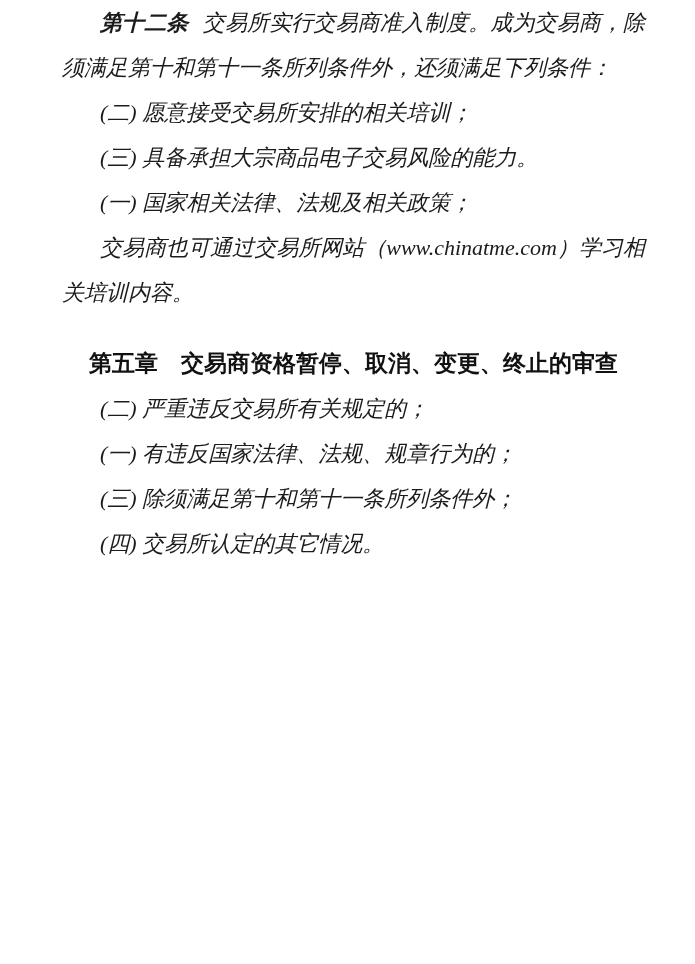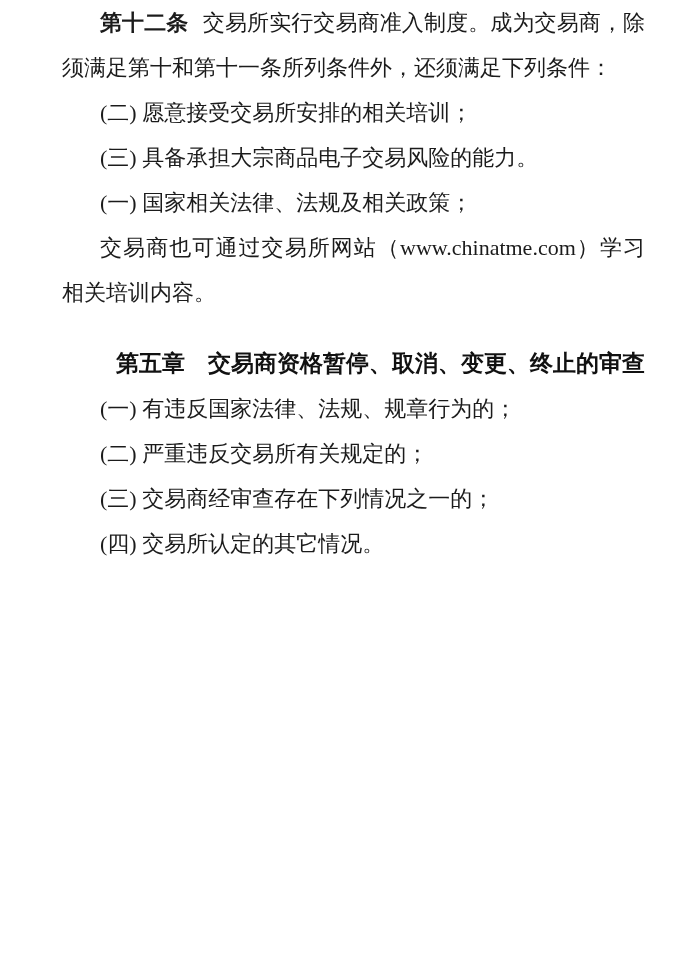--- a/index.html
+++ b/index.html
@@ -18,29 +18,30 @@
     background: #ffffff;
     color: #1b1b1b;
     font-family: "Liberation Serif", "DejaVu Serif", serif;
     font-size: 22px;
     line-height: 45px;
     text-align: justify;
   }
   .para, .list-item {
     margin: 0;
     text-indent: 38px;
+    font-style: italic;
   }
   .article-label {
     font-family: "Liberation Sans", "DejaVu Sans", sans-serif;
     font-weight: 700;
     margin-right: 0.65em;
   }
   .chapter-heading {
     margin: 26px 0 0 0;
-    text-align: right;
+    text-align: center;
     text-indent: 0;
     font-family: "Liberation Sans", "DejaVu Sans", sans-serif;
     font-weight: 700;
     font-size: 23px;
     line-height: 45px;
     color: #111111;
   }
   .chapter-number {
     margin-right: 1em;
   }
@@ -56,18 +57,18 @@
   <p class="list-item">(三) 具备承担大宗商品电子交易风险的能力。</p>
 
 
   <p class="list-item">(一) 国家相关法律、法规及相关政策；</p>
 
   <p class="para">交易商也可通过交易所网站（www.chinatme.com）学习相关培训内容。</p>
 
   <h2 class="chapter-heading"><span class="chapter-number">第五章</span><span>交易商资格暂停、取消、变更、终止的审查</span></h2>
 
 
+  <p class="list-item">(二) 严重违反交易所有关规定的；</p>
   <p class="list-item">(一) 有违反国家法律、法规、规章行为的；</p>
-  <p class="list-item">(二) 严重违反交易所有关规定的；</p>
-  <p class="list-item">(三) 交易商经审查存在下列情况之一的；</p>
+  <p class="list-item">(三) 除须满足第十和第十一条所列条件外；</p>
   <p class="list-item">(四) 交易所认定的其它情况。</p>
 
 </div>
 
 </body></html>

